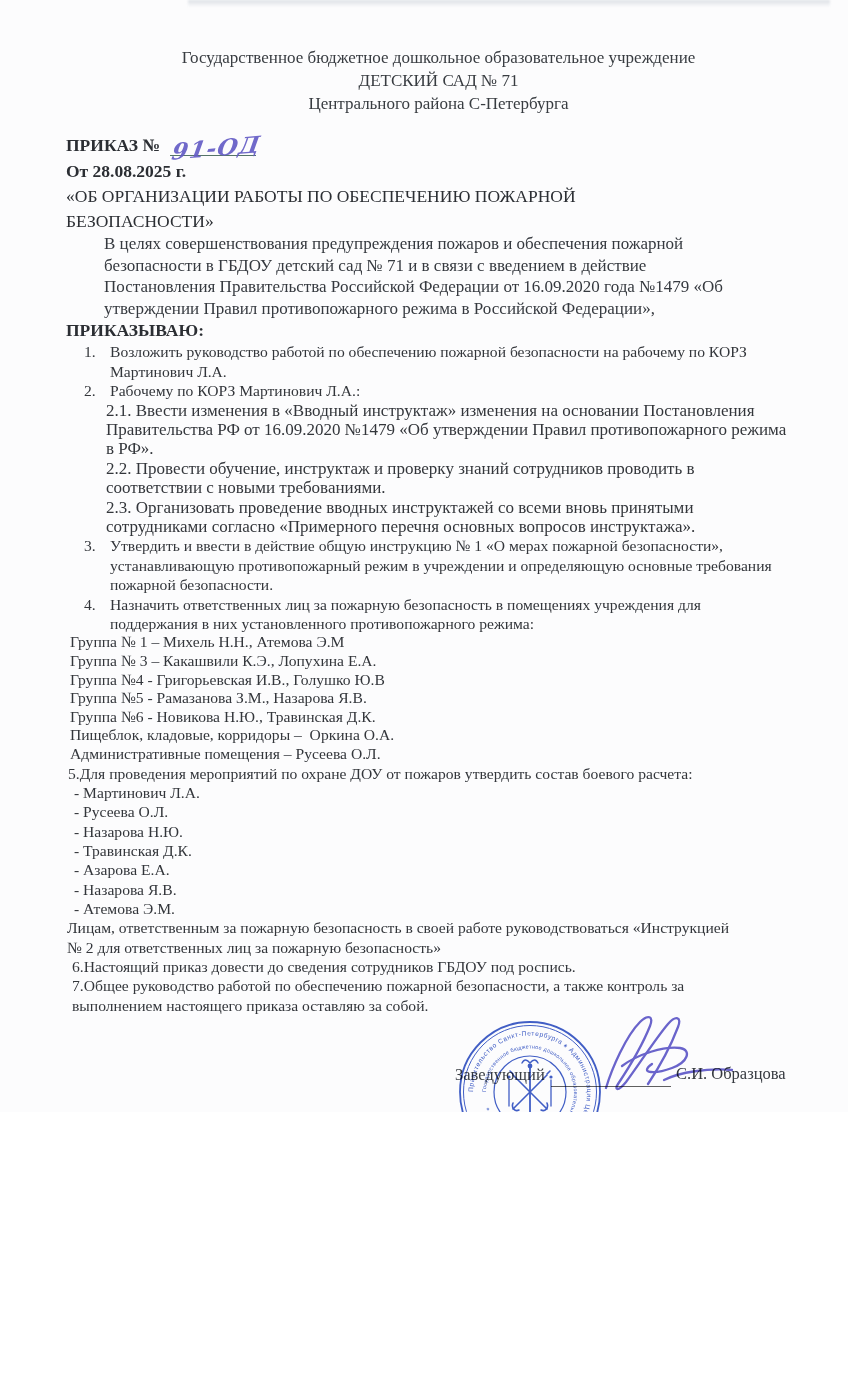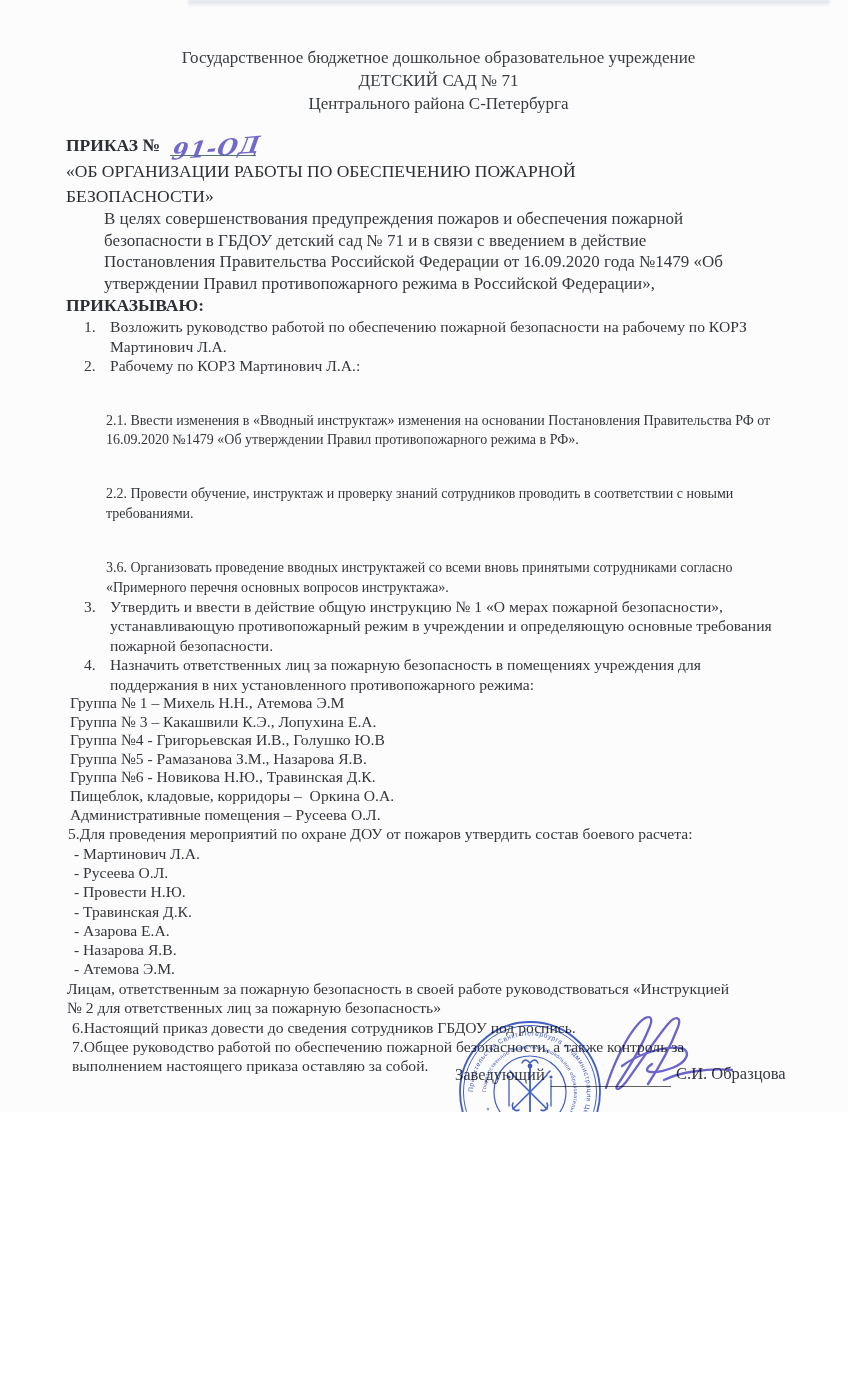--- a/index.html
+++ b/index.html
@@ -19,21 +19,21 @@
     transform:skewX(-14deg) rotate(-5deg);letter-spacing:1px;opacity:.92;
   }
   .date-row{font-weight:bold;font-size:17.5px;line-height:25px;color:#2b2e33;}
   .title{font-weight:normal;font-size:17.5px;line-height:24.5px;width:600px;color:#2b2e33;}
   .intro{margin-left:38px;width:634px;font-size:17px;line-height:21.6px;color:#35393f;}
   .resolve{font-weight:bold;font-size:17.5px;line-height:23px;color:#2b2e33;}
   .olist{font-size:15.6px;line-height:19.4px;}
   .li{display:flex;}
   .li .num{flex:0 0 auto;width:26px;margin-left:18px;}
   .li .txt{width:668px;}
-  .sub{margin-left:40px;width:684px;font-size:14px;line-height:19.4px;margin-top:35px;}
+  .sub{margin-left:40px;width:684px;font-size:17px;line-height:19.4px;}
   .plain{font-size:15.6px;line-height:18.6px;white-space:pre-wrap;}
   .groups .plain{margin-left:4px;}
   .item5{margin-left:2px;line-height:19.4px;}
   .crew .plain{margin-left:8px;line-height:19.3px;}
   .note{margin-left:1px;width:668px;line-height:19.4px;}
   .p67{margin-left:6px;width:690px;line-height:19.4px;}
   
   .sig-role{position:absolute;left:455px;top:1065px;font-size:16.5px;color:#3a3e44;}
   .sig-line{position:absolute;left:551px;top:1086px;width:120px;height:1.3px;background:#5f5f5f;}
   .sig-name{position:absolute;left:676px;top:1064px;font-size:16.5px;color:#35393f;}
@@ -59,37 +59,38 @@
     <div class="center">ДЕТСКИЙ САД № 71</div>
     <div class="center">Центрального района С-Петербурга</div>
 
     <div class="order-row">
       <span>ПРИКАЗ №</span>
       <span class="hand-num-wrap">
         <span class="hand-underline"></span>
         <span class="hand-num">91-ОД</span>
       </span>
     </div>
+    <div class="date-row">От 28.08.2025 г.</div>
     <div class="title">«ОБ ОРГАНИЗАЦИИ РАБОТЫ ПО ОБЕСПЕЧЕНИЮ ПОЖАРНОЙ БЕЗОПАСНОСТИ»</div>
 
     <div class="intro">В целях совершенствования предупреждения пожаров и обеспечения пожарной безопасности в ГБДОУ детский сад № 71 и в связи с введением в действие Постановления Правительства Российской Федерации от 16.09.2020 года №1479 «Об утверждении Правил противопожарного режима в Российской Федерации»,</div>
     <div class="resolve">ПРИКАЗЫВАЮ:</div>
 
     <div class="olist">
       <div class="li">
         <span class="num">1.</span>
         <span class="txt">Возложить руководство работой по обеспечению пожарной безопасности на рабочему по КОРЗ Мартинович Л.А.</span>
       </div>
       <div class="li">
         <span class="num">2.</span>
         <span class="txt">Рабочему по КОРЗ Мартинович Л.А.:</span>
       </div>
       <div class="sub">2.1. Ввести изменения в «Вводный инструктаж» изменения на основании Постановления Правительства РФ от 16.09.2020 №1479 «Об утверждении Правил противопожарного режима в РФ».</div>
       <div class="sub">2.2. Провести обучение, инструктаж и проверку знаний сотрудников проводить в соответствии с новыми требованиями.</div>
-      <div class="sub">3.6. Организовать проведение вводных инструктажей со всеми вновь принятыми сотрудниками согласно «Примерного перечня основных вопросов инструктажа».</div>
+      <div class="sub">2.3. Организовать проведение вводных инструктажей со всеми вновь принятыми сотрудниками согласно «Примерного перечня основных вопросов инструктажа».</div>
       <div class="li">
         <span class="num">3.</span>
         <span class="txt">Утвердить и ввести в действие общую инструкцию № 1 «О мерах пожарной безопасности», устанавливающую противопожарный режим в учреждении и определяющую основные требования пожарной безопасности.</span>
       </div>
       <div class="li">
         <span class="num">4.</span>
         <span class="txt">Назначить ответственных лиц за пожарную безопасность в помещениях учреждения для поддержания в них установленного противопожарного режима:</span>
       </div>
     </div>
 
@@ -101,21 +102,21 @@
       <div class="plain">Группа №6 - Новикова Н.Ю., Травинская Д.К.</div>
       <div class="plain">Пищеблок, кладовые, корридоры –  Оркина О.А.</div>
       <div class="plain">Административные помещения – Русеева О.Л.</div>
     </div>
 
     <div class="plain item5">5.Для проведения мероприятий по охране ДОУ от пожаров утвердить состав боевого расчета:</div>
 
     <div class="crew">
       <div class="plain">- Мартинович Л.А.</div>
       <div class="plain">- Русеева О.Л.</div>
-      <div class="plain">- Провести Н.Ю.</div>
+      <div class="plain">- Назарова Н.Ю.</div>
       <div class="plain">- Травинская Д.К.</div>
       <div class="plain">- Азарова Е.А.</div>
       <div class="plain">- Назарова Я.В.</div>
       <div class="plain">- Атемова Э.М.</div>
     </div>
 
     <div class="plain note">Лицам, ответственным за пожарную безопасность в своей работе руководствоваться «Инструкцией № 2 для ответственных лиц за пожарную безопасность»</div>
     <div class="plain p67">6.Настоящий приказ довести до сведения сотрудников ГБДОУ под роспись.</div>
     <div class="plain p67">7.Общее руководство работой по обеспечению пожарной безопасности, а также контроль за выполнением настоящего приказа оставляю за собой.</div>
   </div>

